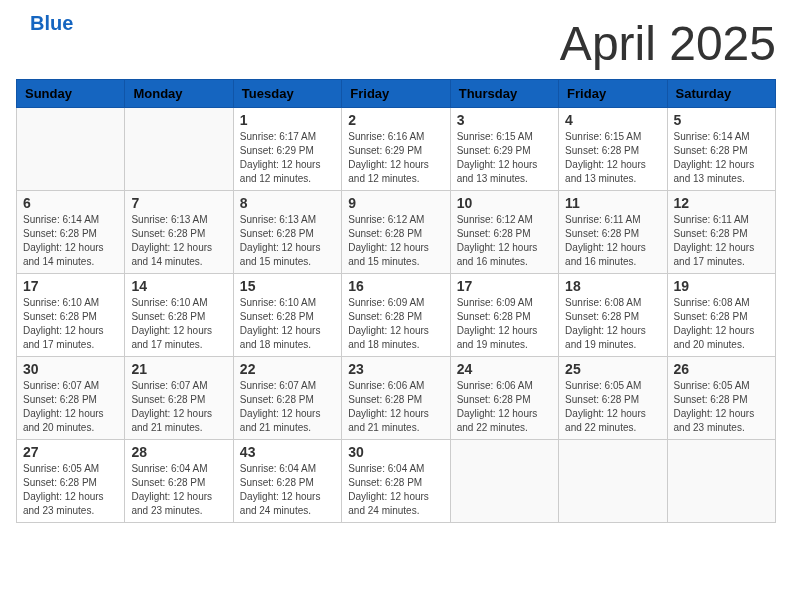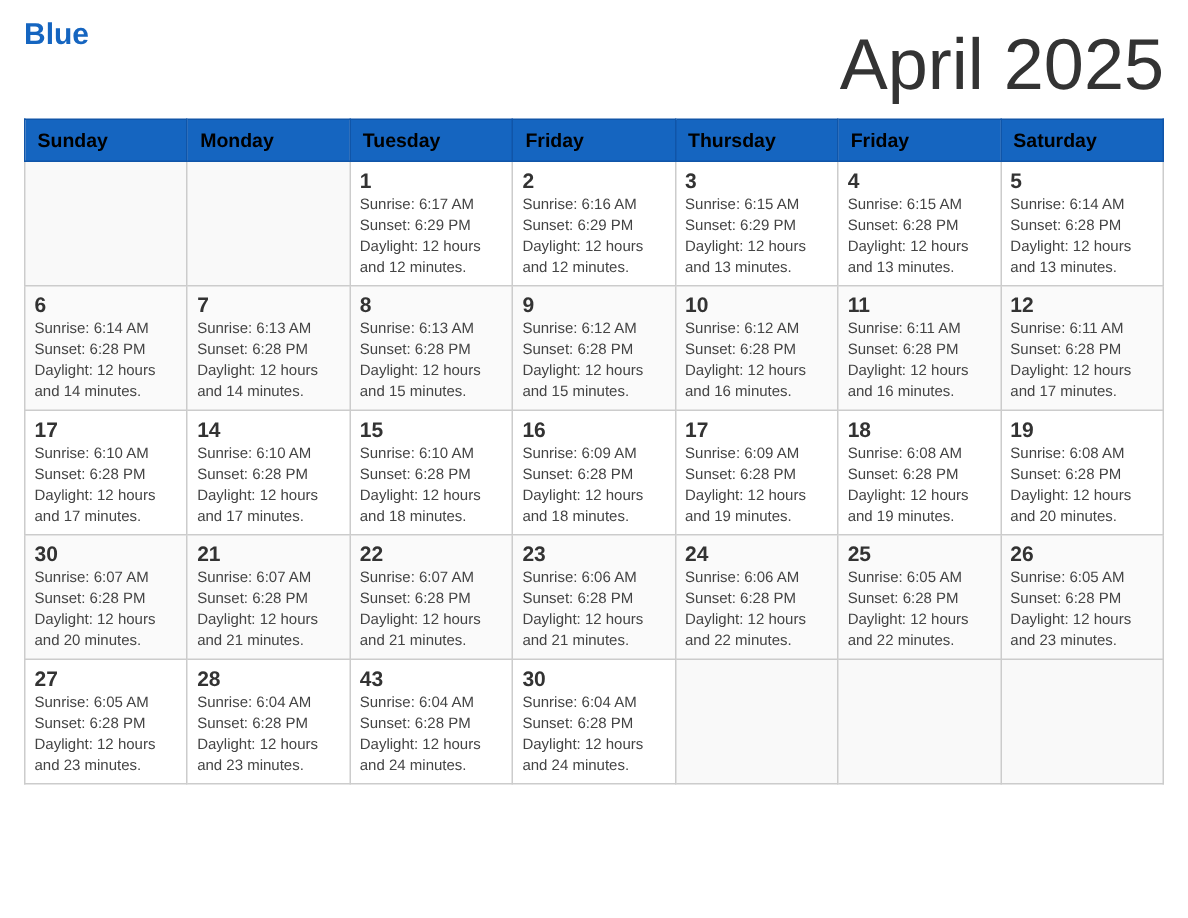--- a/index.html
+++ b/index.html
@@ -70,21 +70,21 @@
       background: #f9f9f9;
     }
     tr:nth-child(even) td { background-color: #fafafa; }
     tr td { background-color: #fff; }
   </style>
 </head>
 <body>
 
 <div class="header">
   <div class="logo">
-    <span style="font-size:20px; font-weight:bold; color:#1565c0; margin-top:-4px;">Blue</span>
+    <span style="font-size:20px; font-weight:bold; color:#1565c0; margin-top:-4px;margin-left:14px;">Blue</span>
   </div>
   <div class="title-section">
     <div class="month-title">April 2025</div>
   </div>
 </div>
 
 <table class="calendar-table">
   <thead>
     <tr>
     <th>Sunday</th>

